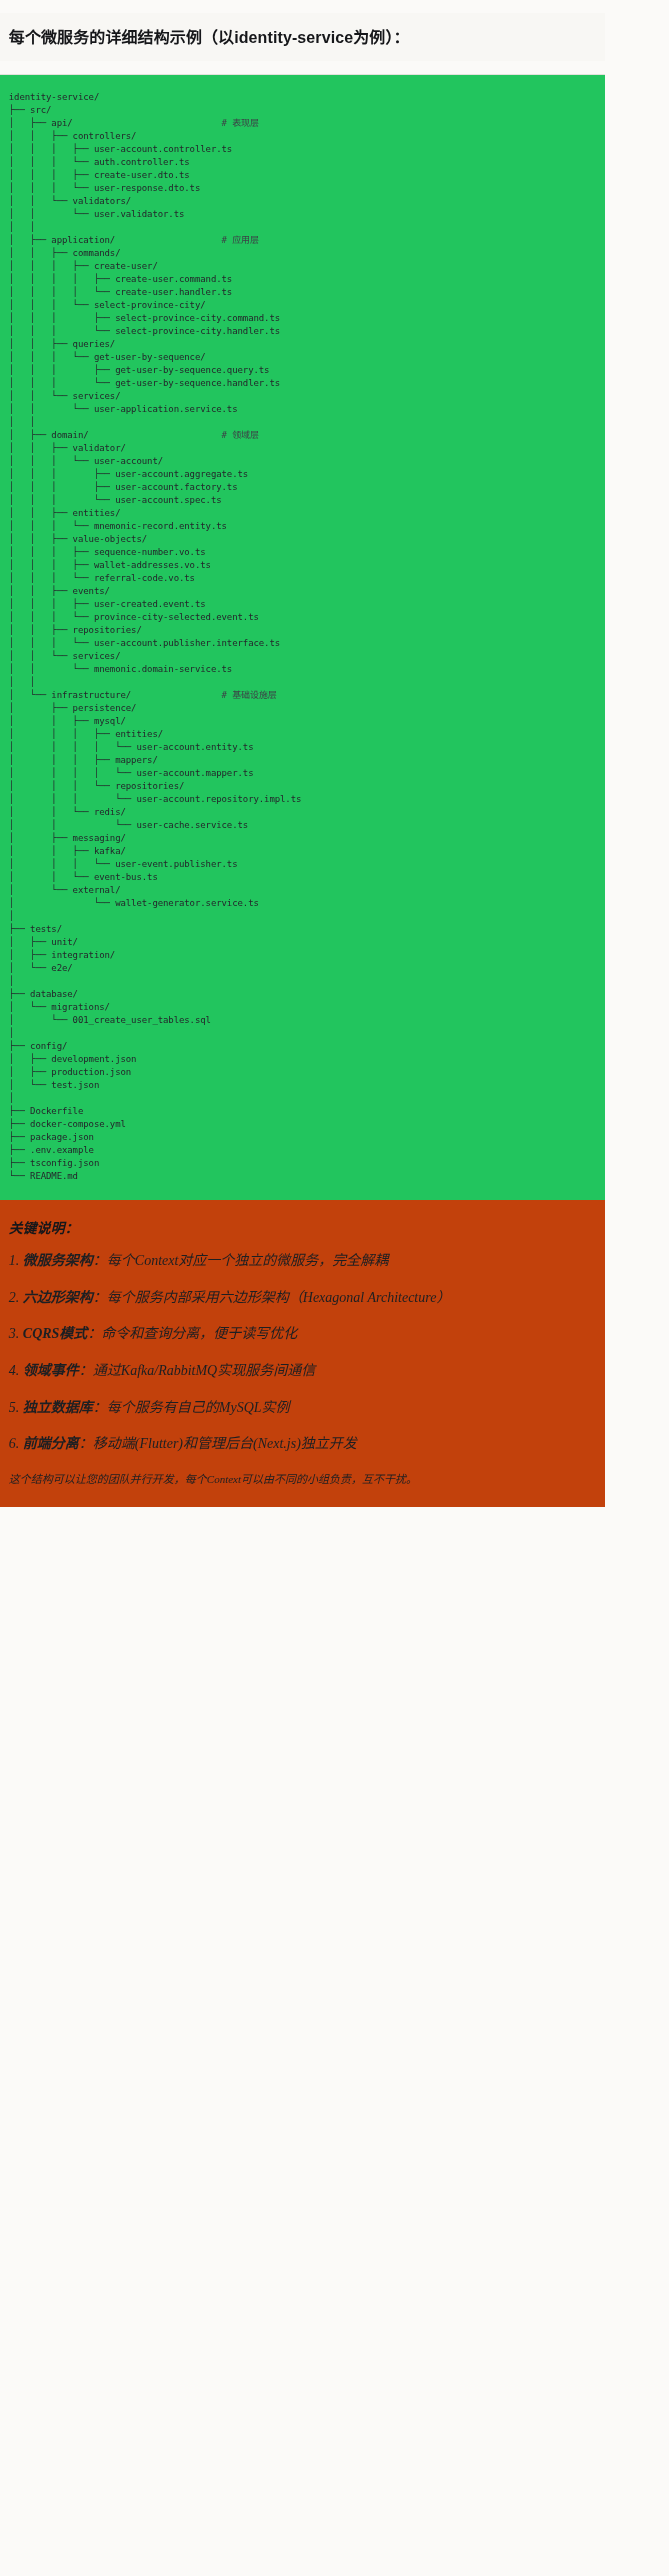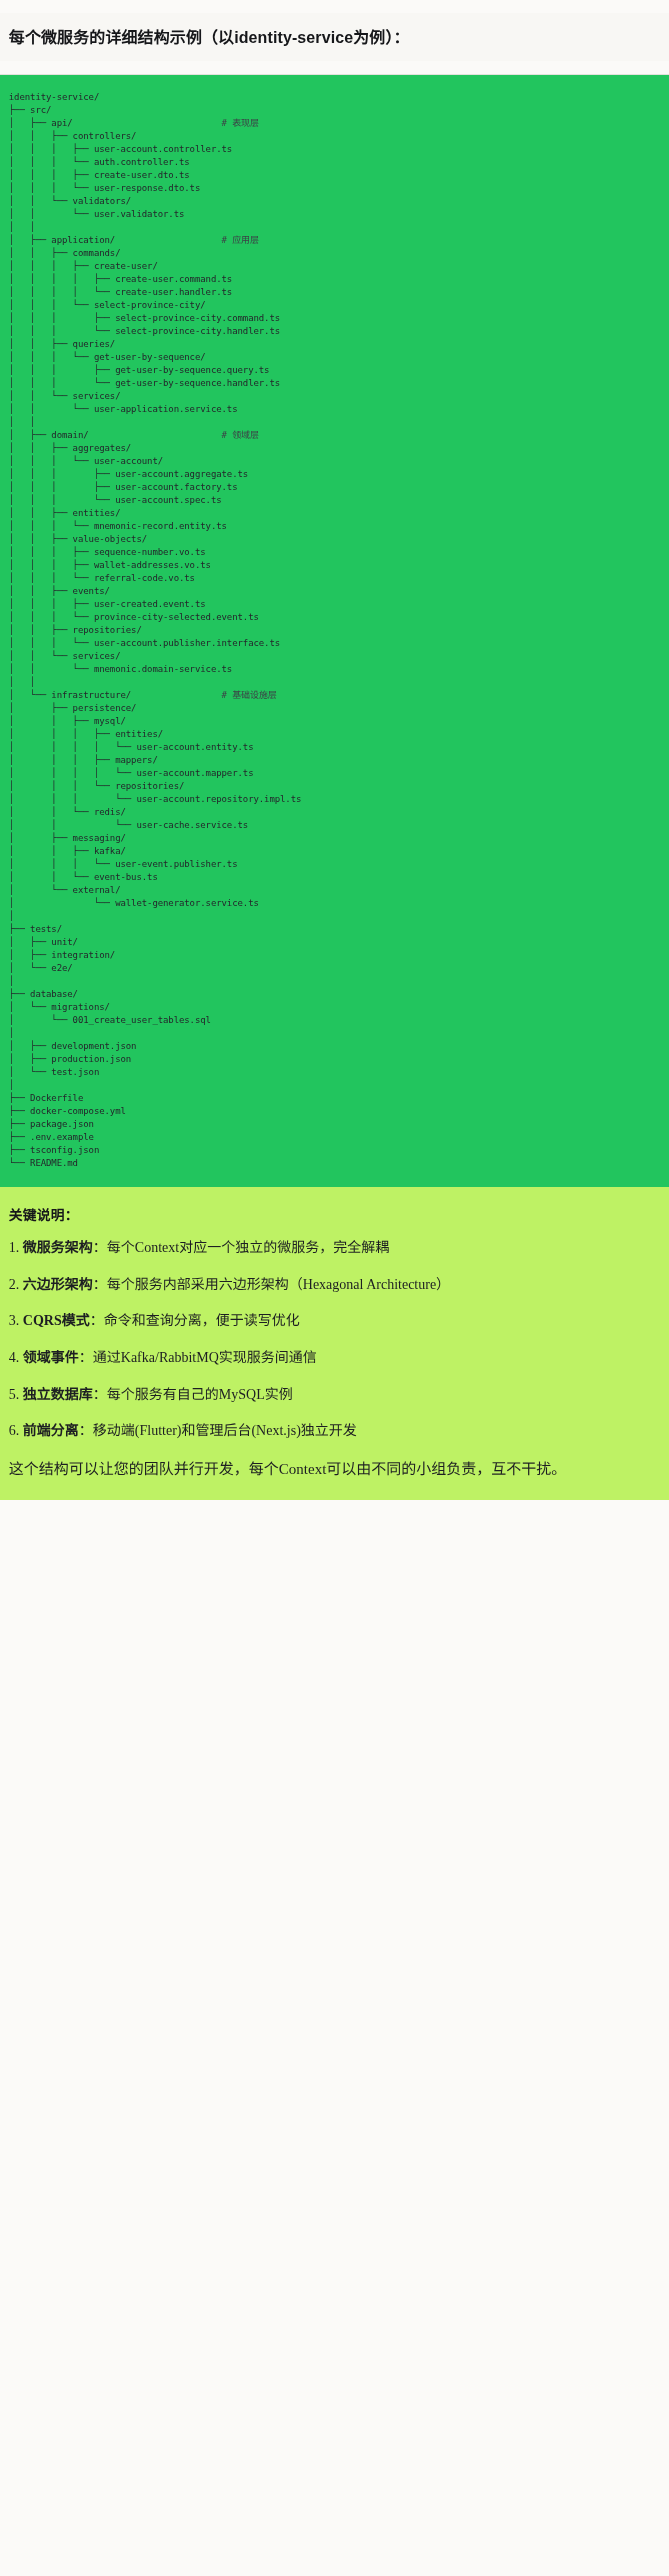--- a/index.html
+++ b/index.html
@@ -8,21 +8,21 @@
     background: #fbfaf8;
   }
   body {
     width: 669px;
     font-family: "Liberation Sans", sans-serif;
     color: #1f2023;
     -webkit-font-smoothing: antialiased;
   }
 
   .page {
-    width: 669px;
+    width: 605px;
     box-sizing: border-box;
     background: #fbfaf8;
   }
 
   
   .doc-heading {
     font-family: "Liberation Sans", sans-serif;
     font-weight: bold;
     font-size: 16px;
     line-height: 1.35;
@@ -55,21 +55,22 @@
     min-height: 13px;
   }
   .tree-line .cmt {
     color: #3c4046;
     text-align: center;
   }
 
   
   .notes {
     padding: 16.3px 12.5px 19px 8.8px;
-    background: #bef264;
+    background: #c2410c;
+    font-style: italic;
   }
   .notes-title {
     font-family: "Liberation Sans", sans-serif;
     font-weight: bold;
     font-size: 13.8px;
     color: #16171a;
     margin: 0 0 13.8px 0;
     letter-spacing: 0.2px;
   }
   .note-item {
@@ -82,21 +83,21 @@
   .note-num {
     font-family: "Liberation Serif", serif;
   }
   .note-term {
     font-weight: bold;
   }
   .note-text { }
 
   .closing {
     font-family: "Liberation Serif", serif;
-    font-size: 15px;
+    font-size: 11px;
     line-height: 1.55;
     color: #1d1f22;
     margin: 16.3px 0 0 0;
   }
 </style>
 </head>
 <body>
 
 <div class="page">
 
@@ -126,21 +127,21 @@
         <div class="tree-line"><span>│   │   │       ├── select-province-city.command.ts</span></div>
         <div class="tree-line"><span>│   │   │       └── select-province-city.handler.ts</span></div>
         <div class="tree-line"><span>│   │   ├── queries/</span></div>
         <div class="tree-line"><span>│   │   │   └── get-user-by-sequence/</span></div>
         <div class="tree-line"><span>│   │   │       ├── get-user-by-sequence.query.ts</span></div>
         <div class="tree-line"><span>│   │   │       └── get-user-by-sequence.handler.ts</span></div>
         <div class="tree-line"><span>│   │   └── services/</span></div>
         <div class="tree-line"><span>│   │       └── user-application.service.ts</span></div>
         <div class="tree-line"><span>│   │</span></div>
         <div class="tree-line"><span>│   ├── domain/</span><span>                         </span><span class="cmt"># 领域层</span></div>
-        <div class="tree-line"><span>│   │   ├── aggregates/</span></div>
+        <div class="tree-line"><span>│   │   ├── validator/</span></div>
         <div class="tree-line"><span>│   │   │   └── user-account/</span></div>
         <div class="tree-line"><span>│   │   │       ├── user-account.aggregate.ts</span></div>
         <div class="tree-line"><span>│   │   │       ├── user-account.factory.ts</span></div>
         <div class="tree-line"><span>│   │   │       └── user-account.spec.ts</span></div>
         <div class="tree-line"><span>│   │   ├── entities/</span></div>
         <div class="tree-line"><span>│   │   │   └── mnemonic-record.entity.ts</span></div>
         <div class="tree-line"><span>│   │   ├── value-objects/</span></div>
         <div class="tree-line"><span>│   │   │   ├── sequence-number.vo.ts</span></div>
         <div class="tree-line"><span>│   │   │   ├── wallet-addresses.vo.ts</span></div>
         <div class="tree-line"><span>│   │   │   └── referral-code.vo.ts</span></div>
@@ -172,20 +173,21 @@
         <div class="tree-line"><span>│</span></div>
         <div class="tree-line"><span>├── tests/</span></div>
         <div class="tree-line"><span>│   ├── unit/</span></div>
         <div class="tree-line"><span>│   ├── integration/</span></div>
         <div class="tree-line"><span>│   └── e2e/</span></div>
         <div class="tree-line"><span>│</span></div>
         <div class="tree-line"><span>├── database/</span></div>
         <div class="tree-line"><span>│   └── migrations/</span></div>
         <div class="tree-line"><span>│       └── 001_create_user_tables.sql</span></div>
         <div class="tree-line"><span>│</span></div>
+        <div class="tree-line"><span>├── config/</span></div>
         <div class="tree-line"><span>│   ├── development.json</span></div>
         <div class="tree-line"><span>│   ├── production.json</span></div>
         <div class="tree-line"><span>│   └── test.json</span></div>
         <div class="tree-line"><span>│</span></div>
         <div class="tree-line"><span>├── Dockerfile</span></div>
         <div class="tree-line"><span>├── docker-compose.yml</span></div>
         <div class="tree-line"><span>├── package.json</span></div>
         <div class="tree-line"><span>├── .env.example</span></div>
         <div class="tree-line"><span>├── tsconfig.json</span></div>
         <div class="tree-line"><span>└── README.md</span></div>

